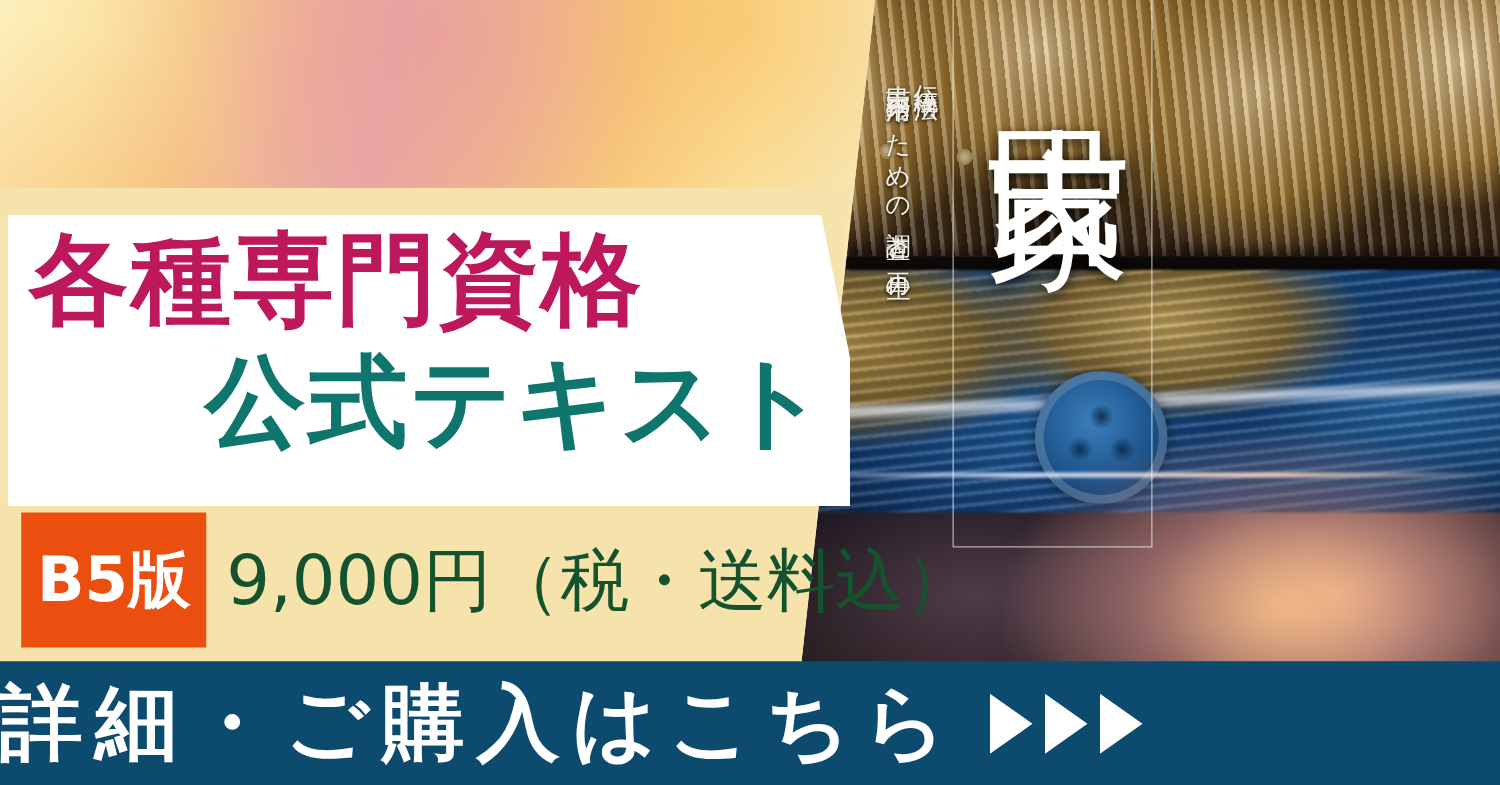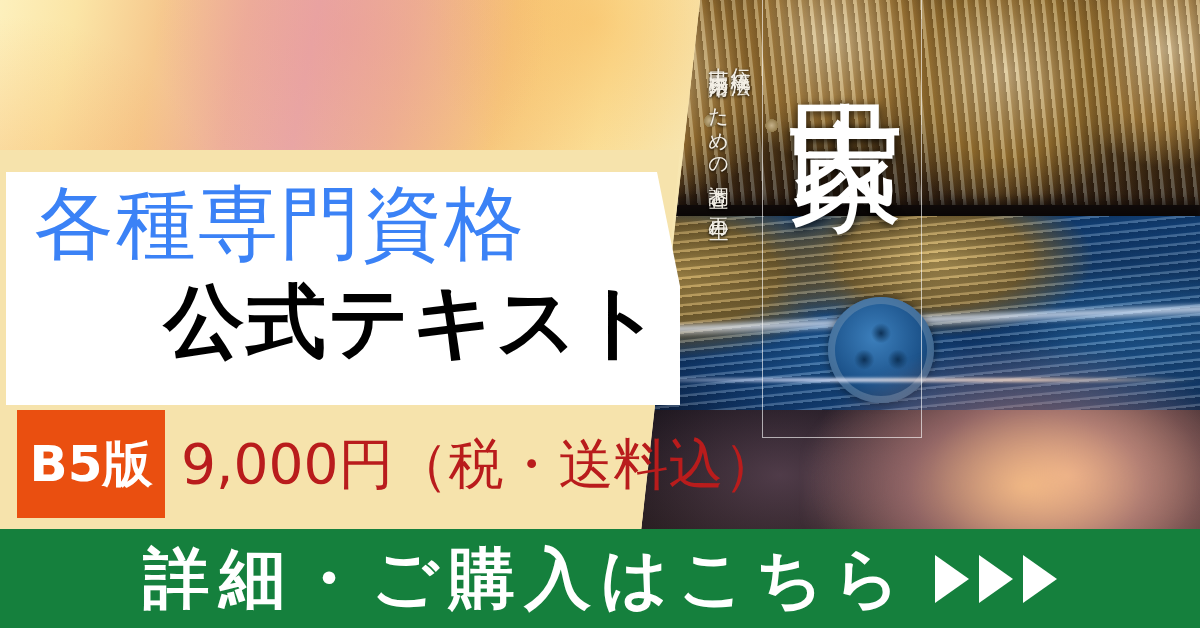--- a/index.html
+++ b/index.html
@@ -188,59 +188,59 @@
     white-space:nowrap;
   }
 
   .card-main{
     position:absolute;left:6px;top:172px;width:674px;height:233px;
     background:#ffffff;
     -webkit-clip-path:polygon(0 0, 651px 0, 674px 114px, 674px 233px, 0 233px);
     clip-path:polygon(0 0, 651px 0, 674px 114px, 674px 233px, 0 233px);
   }
   .headline1{
-    position:absolute;left:28px;top:12px;
-    color:#3b82f6;
-    font-size:80px;font-weight:400;line-height:1.0;
+    position:absolute;left:17px;top:12px;
+    color:#be185d;
+    font-size:80px;font-weight:700;line-height:1.0;
     letter-spacing:2px;white-space:nowrap;
   }
   .headline2{
     position:absolute;left:158px;top:110px;
-    color:#000000;
+    color:#0f766e;
     font-size:80px;font-weight:700;line-height:1.0;
     letter-spacing:2px;white-space:nowrap;
   }
 
   
   .price-row{
     position:absolute;left:17px;top:422px;height:84px;
     display:flex;align-items:center;
   }
   .badge{
     width:148px;height:108px;
     background:#ea4f10;
     color:#ffffff;
     display:flex;align-items:center;justify-content:center;
     font-size:50px;font-weight:700;letter-spacing:0px;
     line-height:1;
   }
   .price-text{
     margin-left:16px;
-    color:#b91c1c;
+    color:#14532d;
     font-size:55px;
     font-weight:400;
     line-height:1;
     white-space:nowrap;
   }
 
   
   .cta{
     position:absolute;left:0;top:529px;width:1200px;height:99px;
-    background:#15803d;
-    display:flex;align-items:center;justify-content:center;
+    background:#0c4a6e;
+    display:flex;align-items:center;justify-content:flex-start;
   }
   .cta-label{
     color:#ffffff;
     font-size:66px;font-weight:700;
     letter-spacing:10px;
     line-height:1;
     white-space:nowrap;
   }
   .cta-arrows{
     display:flex;align-items:center;gap:10px;margin-left:24px;

